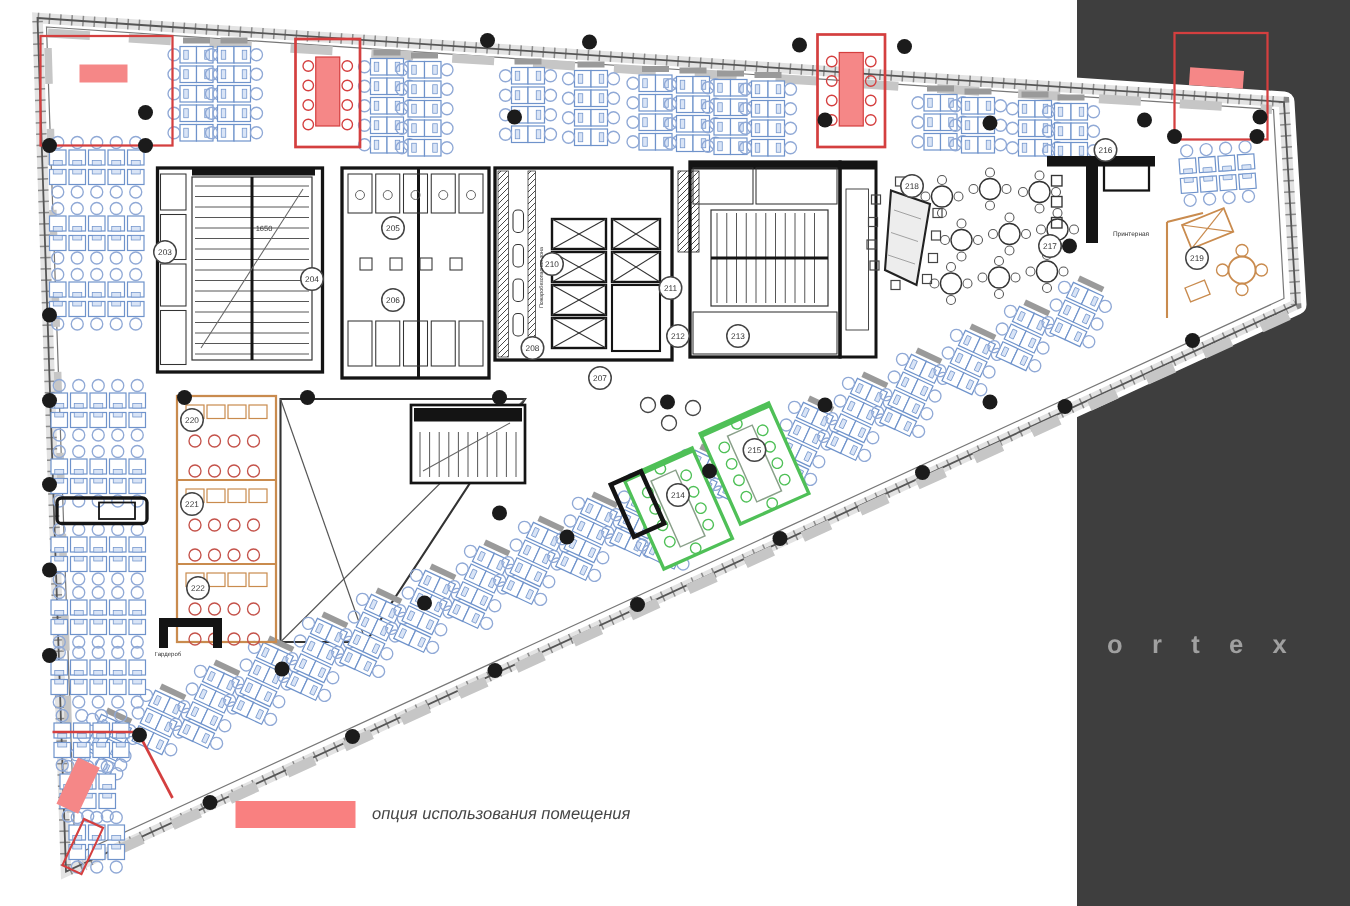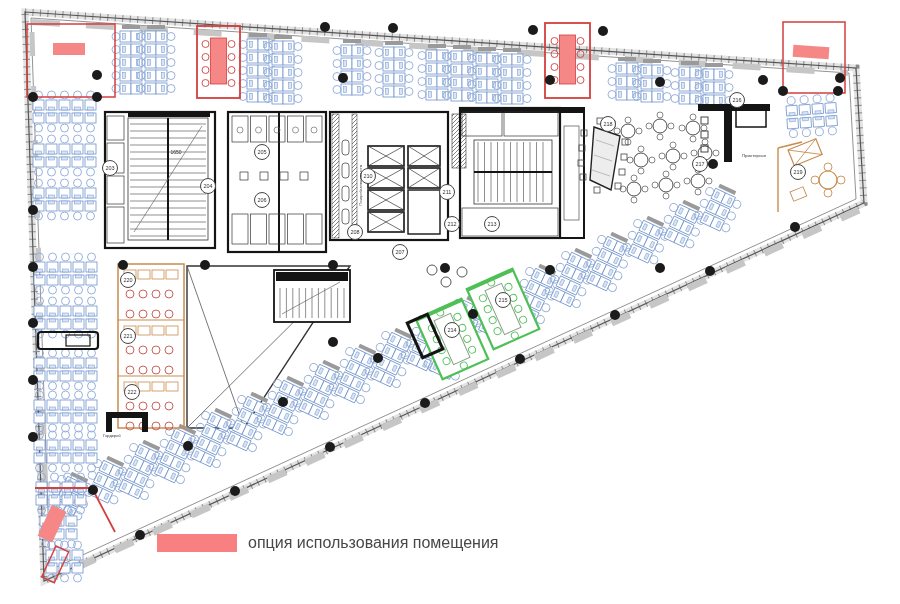--- a/index.html
+++ b/index.html
@@ -2,26 +2,29 @@
 <html><head>
 <meta charset="utf-8">
 <style>
   html,body{margin:0;padding:0;background:#fff;font-family:"Liberation Sans",sans-serif;}
   .stage{position:relative;width:900px;height:604px;overflow:hidden;background:#fff;}
   .side-panel{position:absolute;top:0;height:604px;right:0;width:182px;}
   .brand{position:absolute;top:420px;left:20px;font-size:17px;font-weight:600;letter-spacing:1.15em;}
   svg.plan{position:absolute;left:0;top:0;}
   .legend{position:absolute;left:157px;top:534px;display:flex;align-items:center;gap:11px;}
   .legend .swatch{display:inline-block;width:80px;height:18px;}
-  .legend .legend-label{font-size:16px;}
+  .legend .legend-label{font-size:11px;font-style:italic;}
 </style>
 </head>
 <body>
 
 <div class="stage">
+  <div class="side-panel" style="background: rgb(62, 62, 62);">
+    <div class="brand" style="color: rgb(160, 160, 160);">ortex</div>
+  </div>
   <svg class="plan" id="plan" width="900" height="604" viewBox="0 0 900 604">
       <defs>
         <pattern id="hatch" width="4" height="4" patternUnits="userSpaceOnUse">
           <line x1="0" y1="4" x2="4" y2="0" stroke="#333" stroke-width="0.6"></line>
         </pattern>
       </defs>
       <g>
         <polygon points="25,12 856,68 864,203 44,581" fill="#fff" stroke="#fff" stroke-width="14" stroke-linejoin="round"></polygon>
         <polygon points="25,12 856,68 864,203 44,581" stroke="#e3e3e3" stroke-width="7" fill="none"></polygon>
         <polygon points="25,12 856,68 864,203 44,581" stroke="#8a8a8a" stroke-width="7" stroke-dasharray="1 6.5" fill="none"></polygon>

